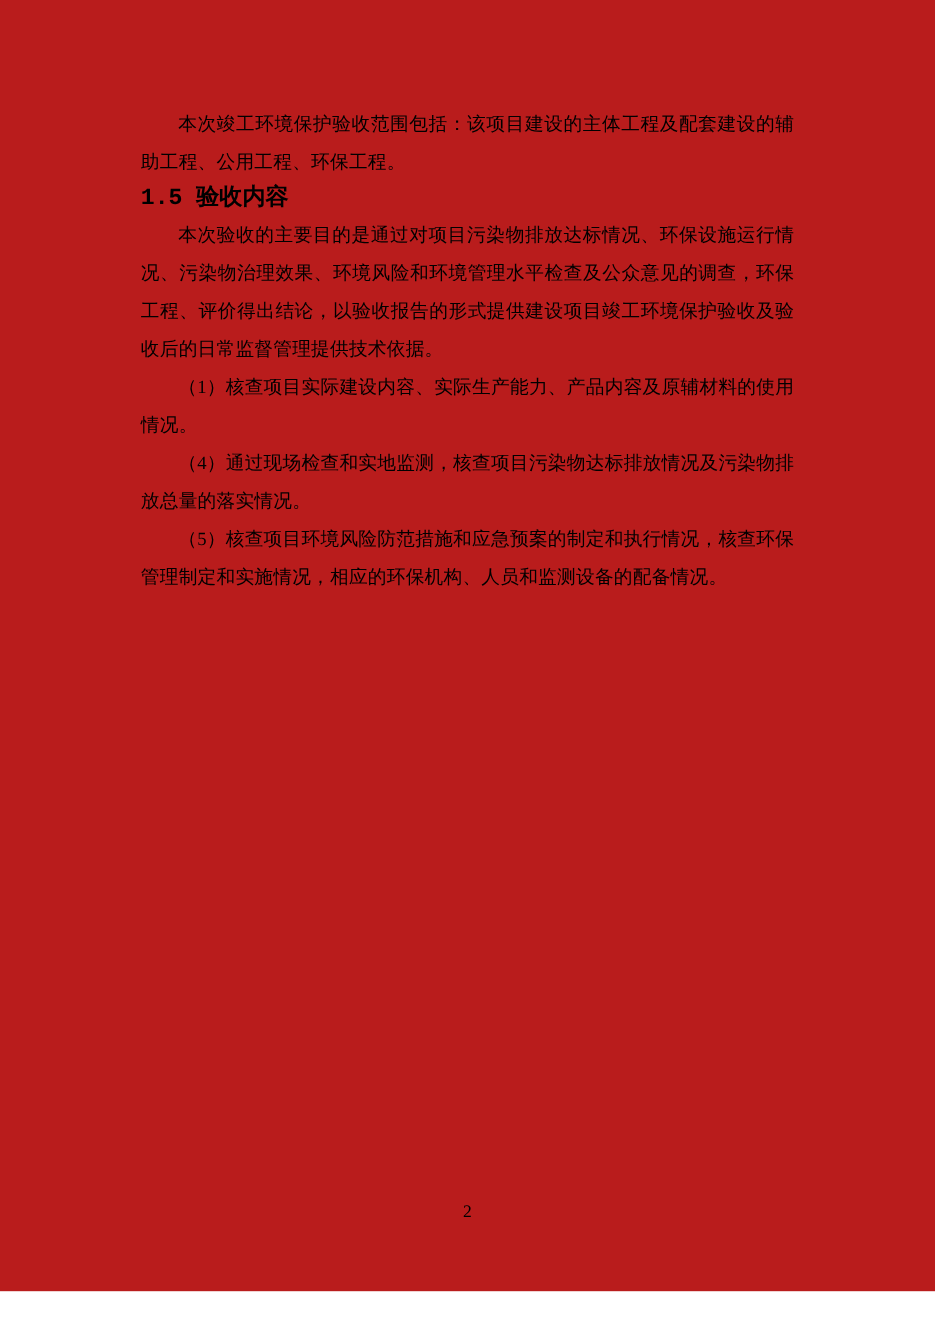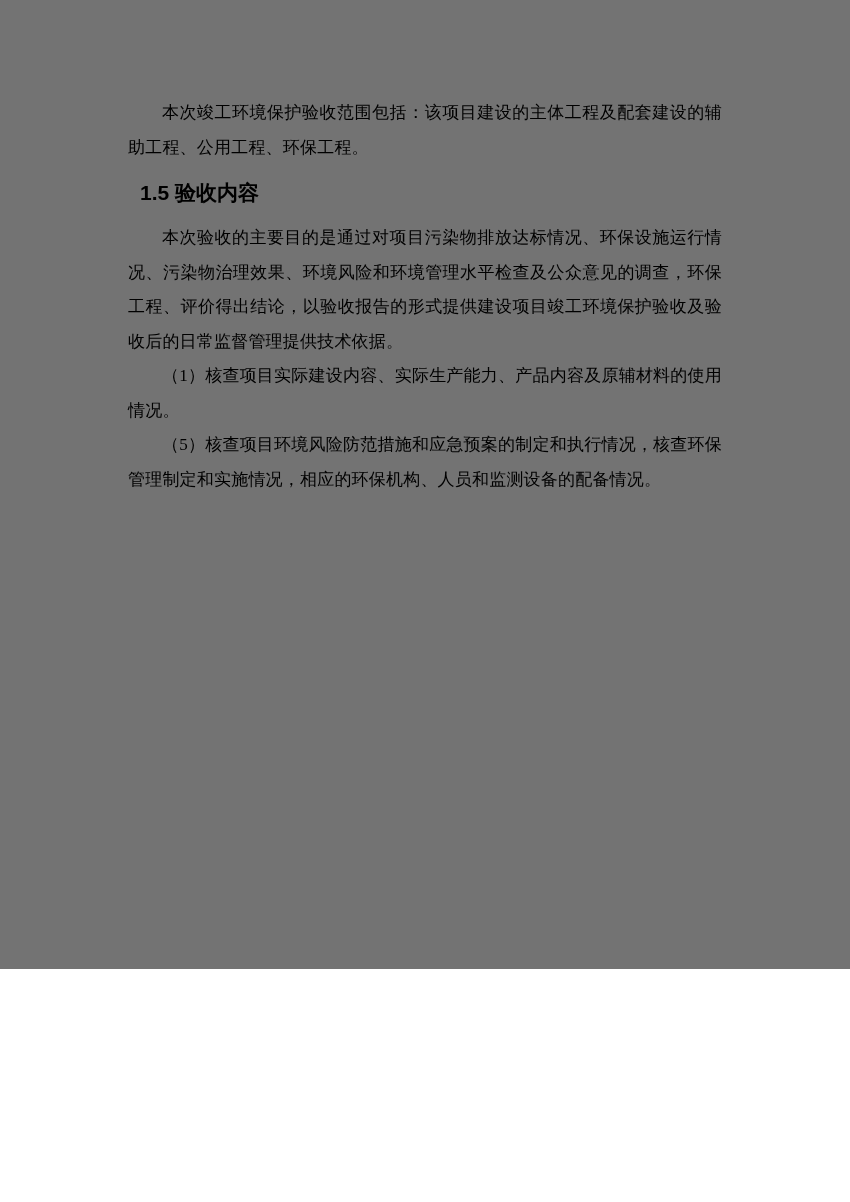--- a/index.html
+++ b/index.html
@@ -3,43 +3,43 @@
 <meta charset="utf-8">
 <style>
   html, body {
     margin: 0;
     padding: 0;
     background: #ffffff;
   }
   .page {
     position: relative;
     width: 850px;
-    height: 969px;
-    background: #737373;
+    height: 1174px;
+    background: #b91c1c;
     box-sizing: border-box;
     padding: 96px 128px 0 128px;
     color: #000000;
     font-family: "Liberation Serif", "DejaVu Serif", serif;
     overflow: hidden;
   }
   p.body-para {
     margin: 0;
     font-size: 17px;
     line-height: 34.5px;
     text-align: justify;
     text-indent: 2em;
     letter-spacing: 0.2px;
   }
   h2.section-heading {
-    margin: 12px;
+    margin: 0;
     font-size: 21px;
     line-height: 32px;
     font-weight: bold;
     text-align: left;
-    font-family: Liberation Sans, sans-serif;
+    font-family: Liberation Mono, monospace;
   }
   .page-number {
     position: absolute;
     left: 0;
     right: 0;
     top: 1092px;
     text-align: center;
     font-size: 16px;
     line-height: 20px;
     color: #000000;
@@ -53,18 +53,19 @@
   <p class="body-para">本次竣工环境保护验收范围包括：该项目建设的主体工程及配套建设的辅助工程、公用工程、环保工程。</p>
 
   <h2 class="section-heading">1.5 验收内容</h2>
 
   <p class="body-para">本次验收的主要目的是通过对项目污染物排放达标情况、环保设施运行情况、污染物治理效果、环境风险和环境管理水平检查及公众意见的调查，环保工程、评价得出结论，以验收报告的形式提供建设项目竣工环境保护验收及验收后的日常监督管理提供技术依据。</p>
 
 
   <p class="body-para">（1）核查项目实际建设内容、实际生产能力、产品内容及原辅材料的使用情况。</p>
 
 
+  <p class="body-para">（4）通过现场检查和实地监测，核查项目污染物达标排放情况及污染物排放总量的落实情况。</p>
 
   <p class="body-para">（5）核查项目环境风险防范措施和应急预案的制定和执行情况，核查环保管理制定和实施情况，相应的环保机构、人员和监测设备的配备情况。</p>
 
   <div class="page-number">2</div>
 
 </div>
 
 </body></html>

